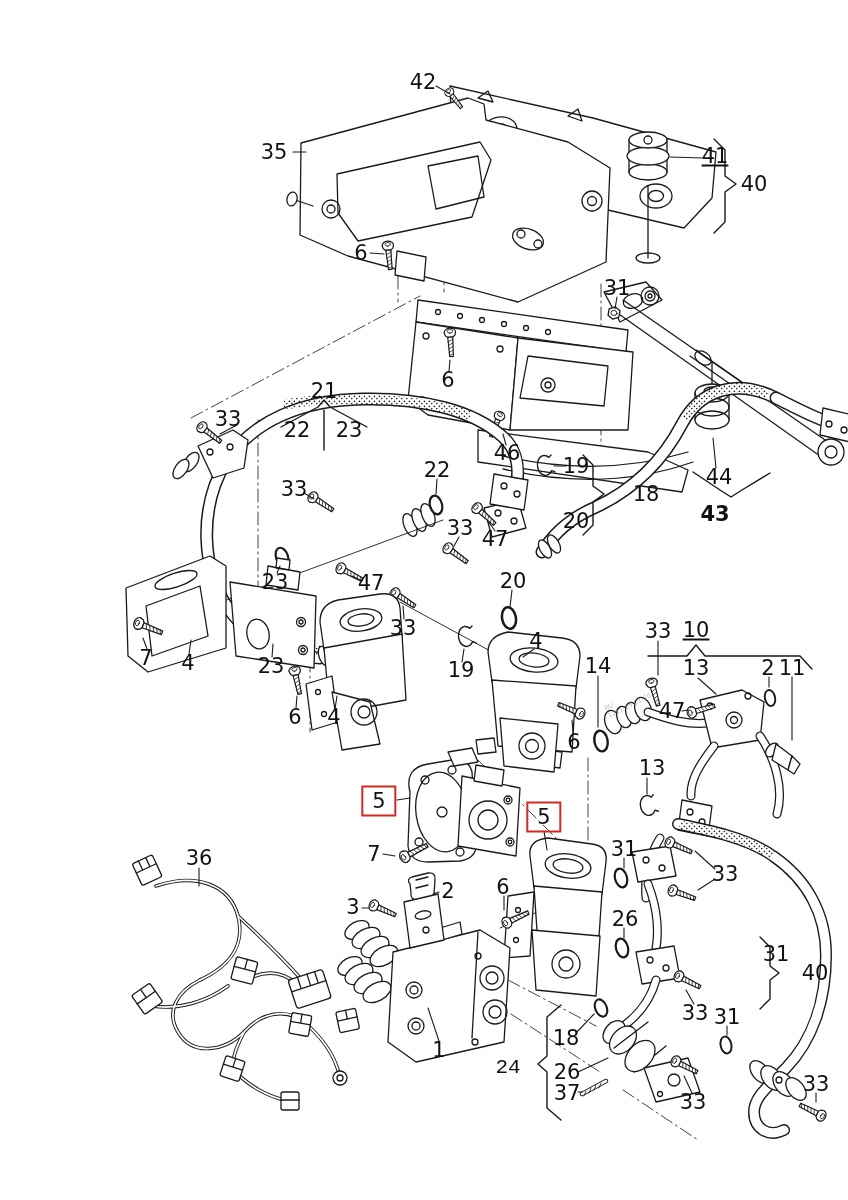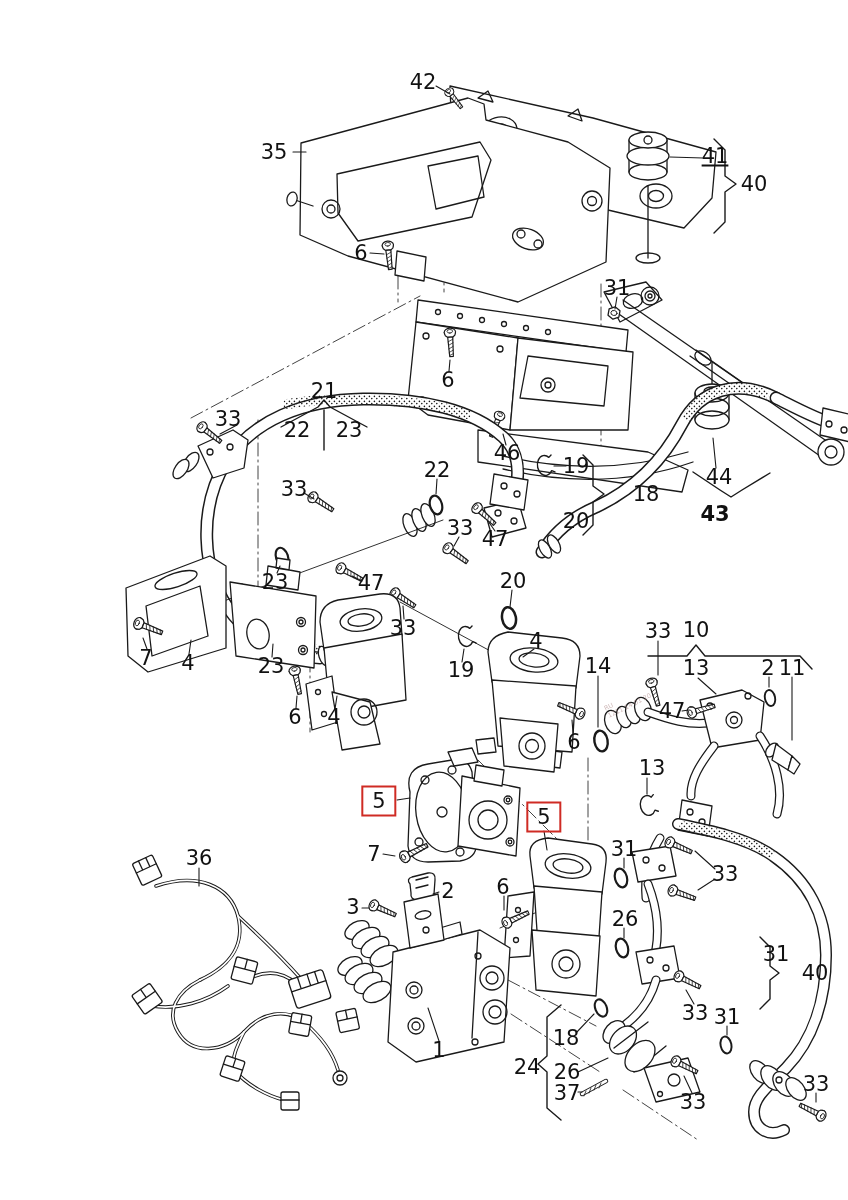--- a/index.html
+++ b/index.html
@@ -591,40 +591,40 @@
       <span class="plabel" style="left: 223px; top: 666px;">23</span>
       <span class="plabel" style="left: 355px; top: 628px;">33</span>
       <span class="plabel" style="left: 413px; top: 670px;">19</span>
       <span class="plabel" style="left: 286px; top: 717px;">4</span>
       <span class="plabel" style="left: 247px; top: 717px;">6</span>
       <span class="plabel" style="left: 488px; top: 641px;">4</span>
       <span class="plabel" style="left: 526px; top: 742px;">6</span>
       <span class="plabel" style="left: 550px; top: 666px;">14</span>
       <span class="plabel" style="left: 604px; top: 768px;">13</span>
       <span class="plabel" style="left: 610px; top: 631px;">33</span>
-      <span class="plabel" style="left: 648px; top: 630px;">10</span>
+      <span class="plabel" style="left: 648px; top: 630px; text-decoration: underline;">10</span>
       <span class="plabel" style="left: 648px; top: 668px;">13</span>
       <span class="plabel" style="left: 720px; top: 668px;">2</span>
       <span class="plabel" style="left: 744px; top: 668px;">11</span>
       <span class="plabel" style="left: 624px; top: 711px;">47</span>
       <span class="plabel boxed" style="left: 331px; top: 801px;">5</span>
       <span class="plabel boxed" style="left: 496px; top: 817px;">5</span>
       <span class="plabel" style="left: 326px; top: 854px;">7</span>
       <span class="plabel" style="left: 400px; top: 891px;">2</span>
       <span class="plabel" style="left: 305px; top: 907px;">3</span>
       <span class="plabel" style="left: 455px; top: 887px;">6</span>
       <span class="plabel" style="left: 151px; top: 858px;">36</span>
       <span class="plabel" style="left: 391px; top: 1050px;">1</span>
       <span class="plabel" style="left: 576px; top: 849px;">31</span>
       <span class="plabel" style="left: 677px; top: 874px;">33</span>
       <span class="plabel" style="left: 577px; top: 919px;">26</span>
       <span class="plabel" style="left: 728px; top: 954px;">31</span>
       <span class="plabel" style="left: 767px; top: 973px;">40</span>
       <span class="plabel" style="left: 518px; top: 1038px;">18</span>
-      <span class="plabel" style="left: 479px; top: 1067px;">24</span>
+      <span class="plabel" style="left: 460px; top: 1067px; font-family: Liberation Mono, monospace;">24</span>
       <span class="plabel" style="left: 519px; top: 1072px;">26</span>
       <span class="plabel" style="left: 519px; top: 1093px;">37</span>
       <span class="plabel" style="left: 647px; top: 1013px;">33</span>
       <span class="plabel" style="left: 679px; top: 1017px;">31</span>
       <span class="plabel" style="left: 645px; top: 1102px;">33</span>
       <span class="plabel" style="left: 768px; top: 1084px;">33</span>
     </div>
 
 <div class="watermark">
   <div>RU</div>

